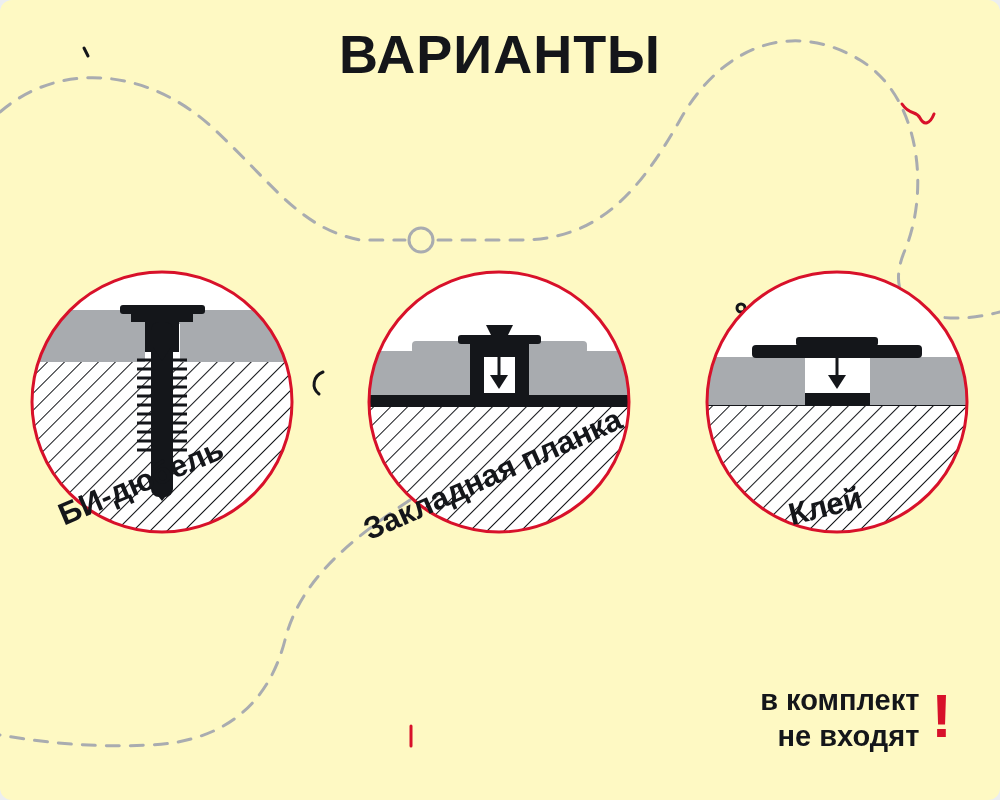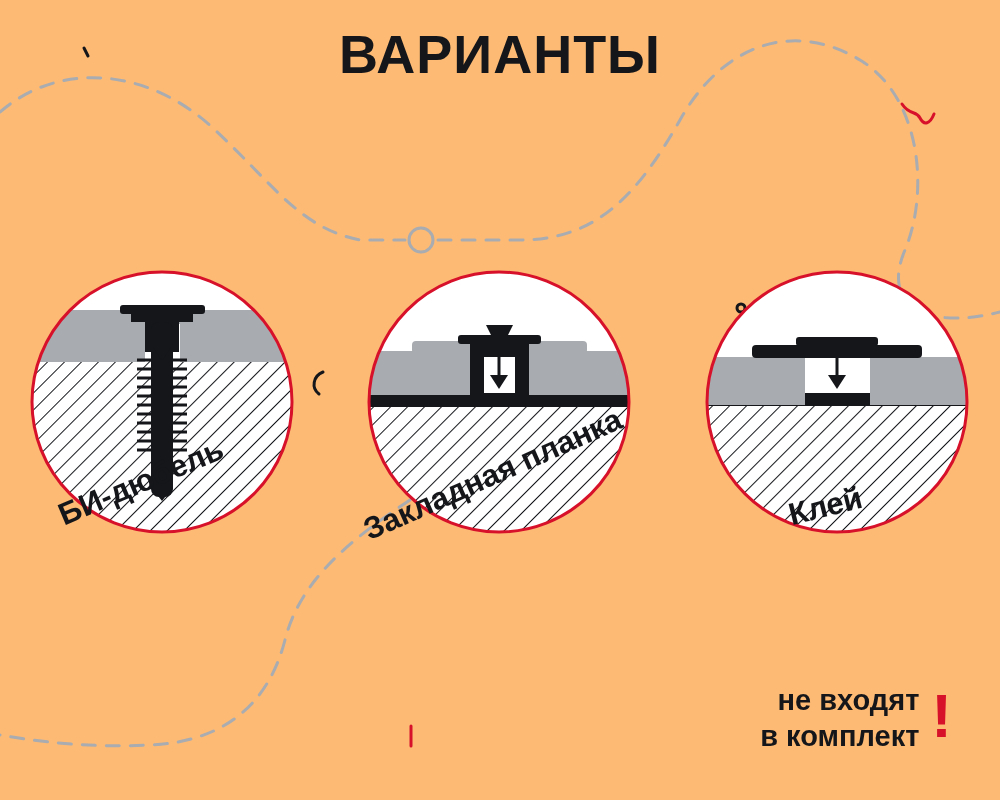--- a/index.html
+++ b/index.html
@@ -12,21 +12,22 @@
     background: #eceef0;
     font-family: "Liberation Sans", sans-serif;
     overflow: hidden;
     position: relative;
   }
   #stage {
     position: absolute;
     left: 0; top: 0;
     width: 1000px;
     height: 800px;
-    background: #fdba74;
+    background: #fef9c3;
+    border-radius: 12px;
   }
   .bg-svg {
     position: absolute;
     left: 0; top: 0;
     width: 1000px;
     height: 800px;
     pointer-events: none;
   }
   .title-block {
     position: absolute;
@@ -227,19 +228,19 @@
         <line x1="137" y1="84" x2="137" y2="112" stroke="#14161a" stroke-width="3"></line>
         <path d="M137 124 l -9 -14 h18 z" fill="#14161a"></path>
       </g>
       <circle cx="137" cy="137" r="130" fill="none" stroke="#d8112a" stroke-width="3"></circle>
     </svg>
     <div class="caption" style="left:85px; top:233px; transform: rotate(-14deg);">Клей</div>
   </div>
 
   <div class="footer-note">
     <div class="footer-lines">
+      <div>в комплект</div>
       <div>не входят</div>
-      <div>в комплект</div>
     </div>
     <div class="excl">!</div>
   </div>
 
 </div>
 
 </body></html>

